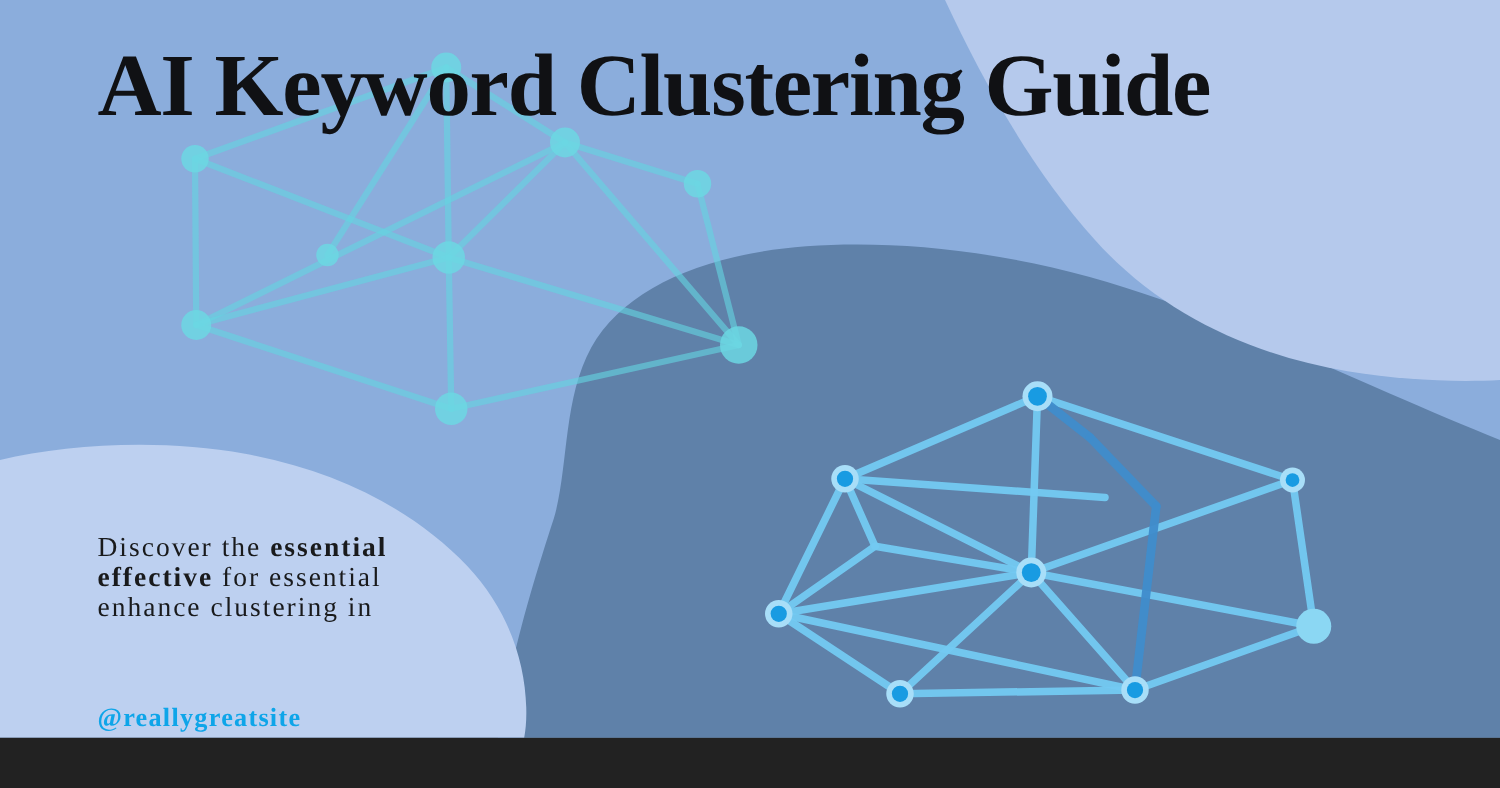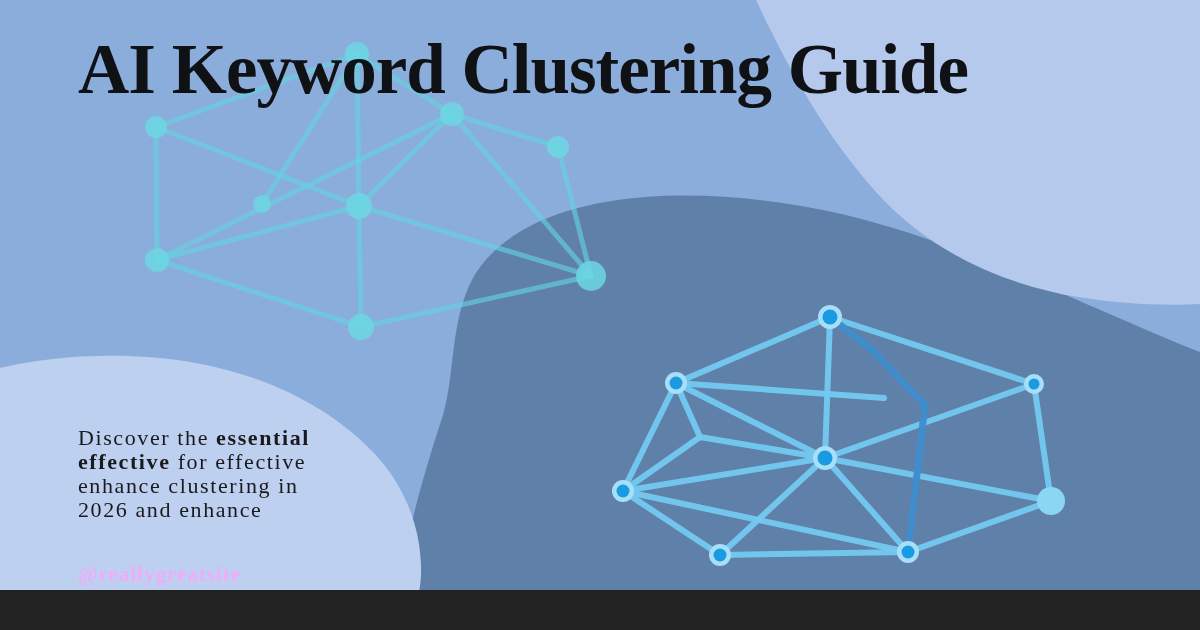--- a/index.html
+++ b/index.html
@@ -122,20 +122,19 @@
         <circle cx="720" cy="555" r="6.5" fill="#189BE2"></circle>
         <circle cx="908" cy="552" r="11" fill="#A8DEF8"></circle>
         <circle cx="908" cy="552" r="6.5" fill="#189BE2"></circle>
       </g>
   </svg>
 
   <div class="page-title" style="color: rgb(16, 17, 20);">AI Keyword Clustering Guide</div>
 
   <div class="description" style="color: rgb(25, 26, 28);">
       <div><span>Discover the </span><span class="b">essential</span></div>
-      <div><span class="b">effective</span><span> for effective</span></div>
+      <div><span class="b">effective</span><span> for essential</span></div>
       <div><span>enhance clustering in</span></div>
-      <div><span>2026 and enhance</span></div>
     </div>
 
-  <div class="handle" style="color: #f0abfc;">@reallygreatsite</div>
+  <div class="handle" style="color: #0ea5e9;">@reallygreatsite</div>
 
 </div>
 
 </body></html>

